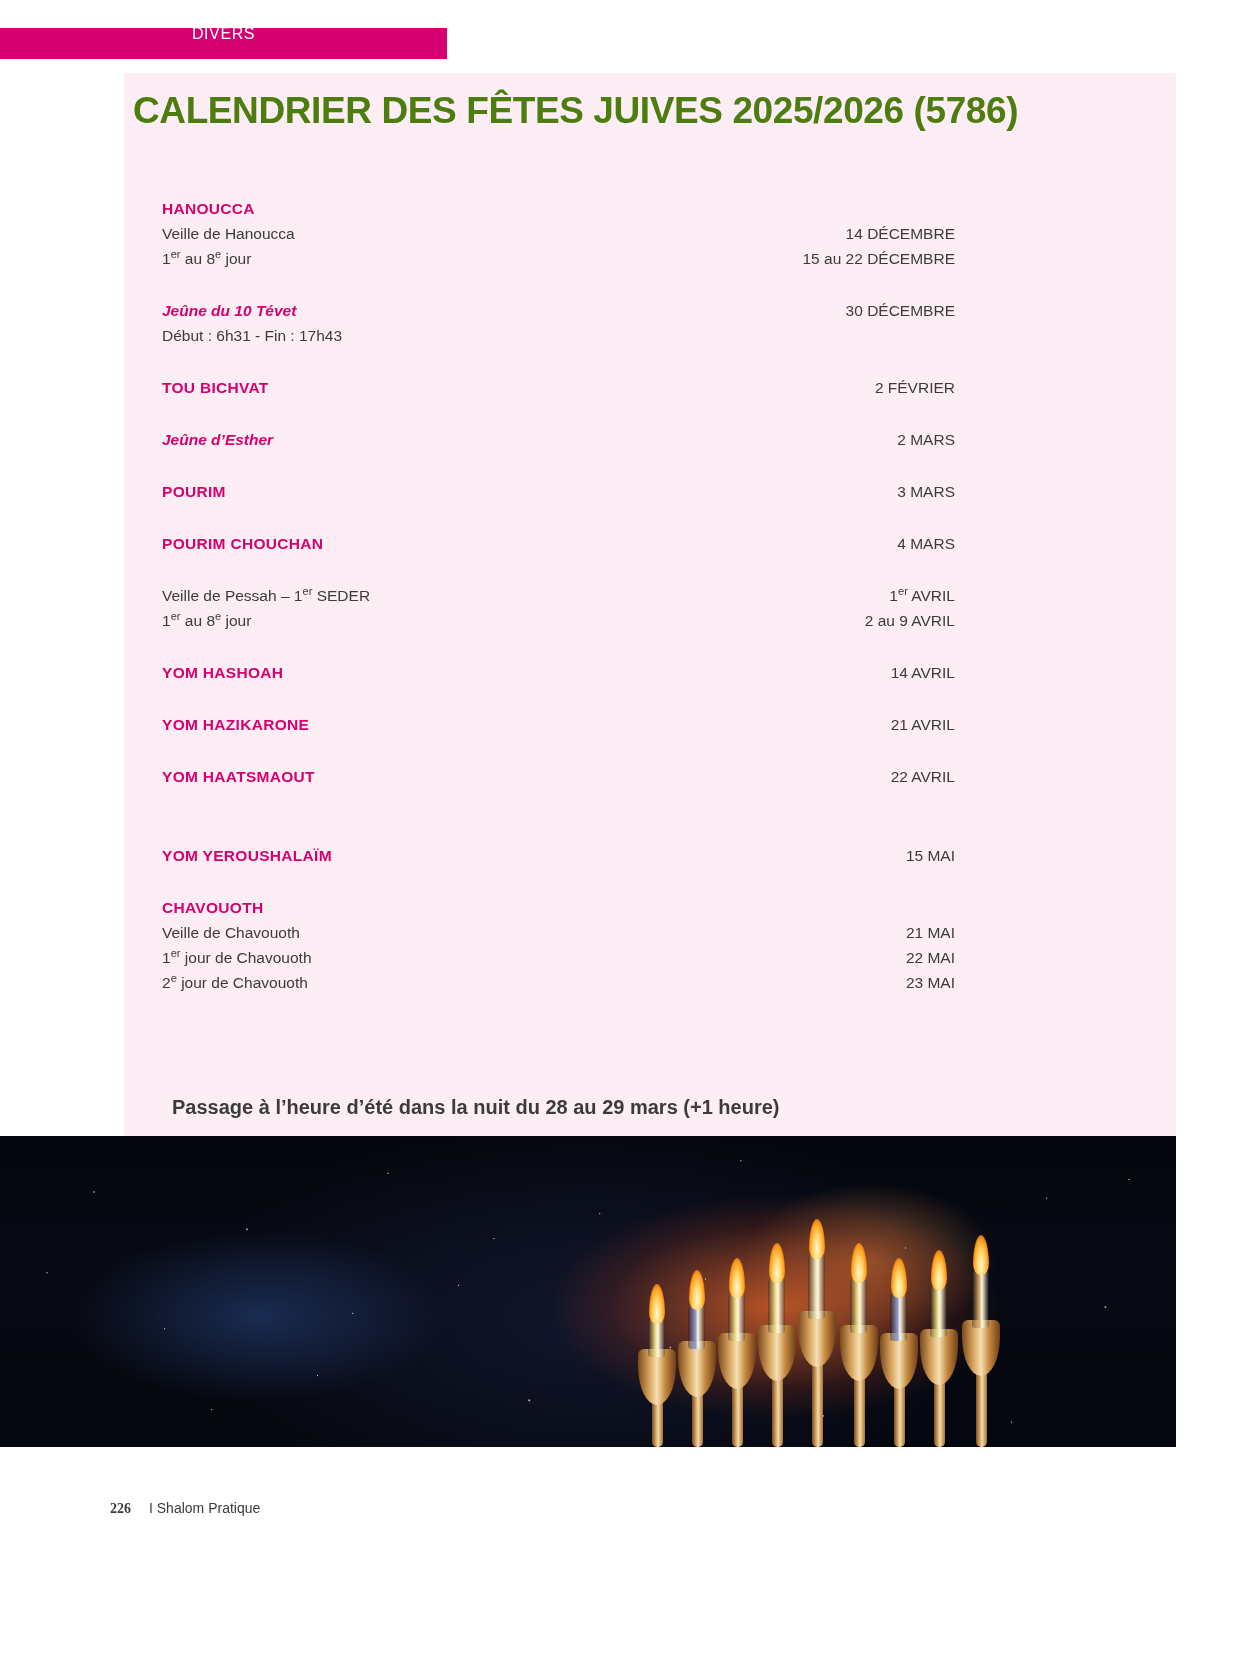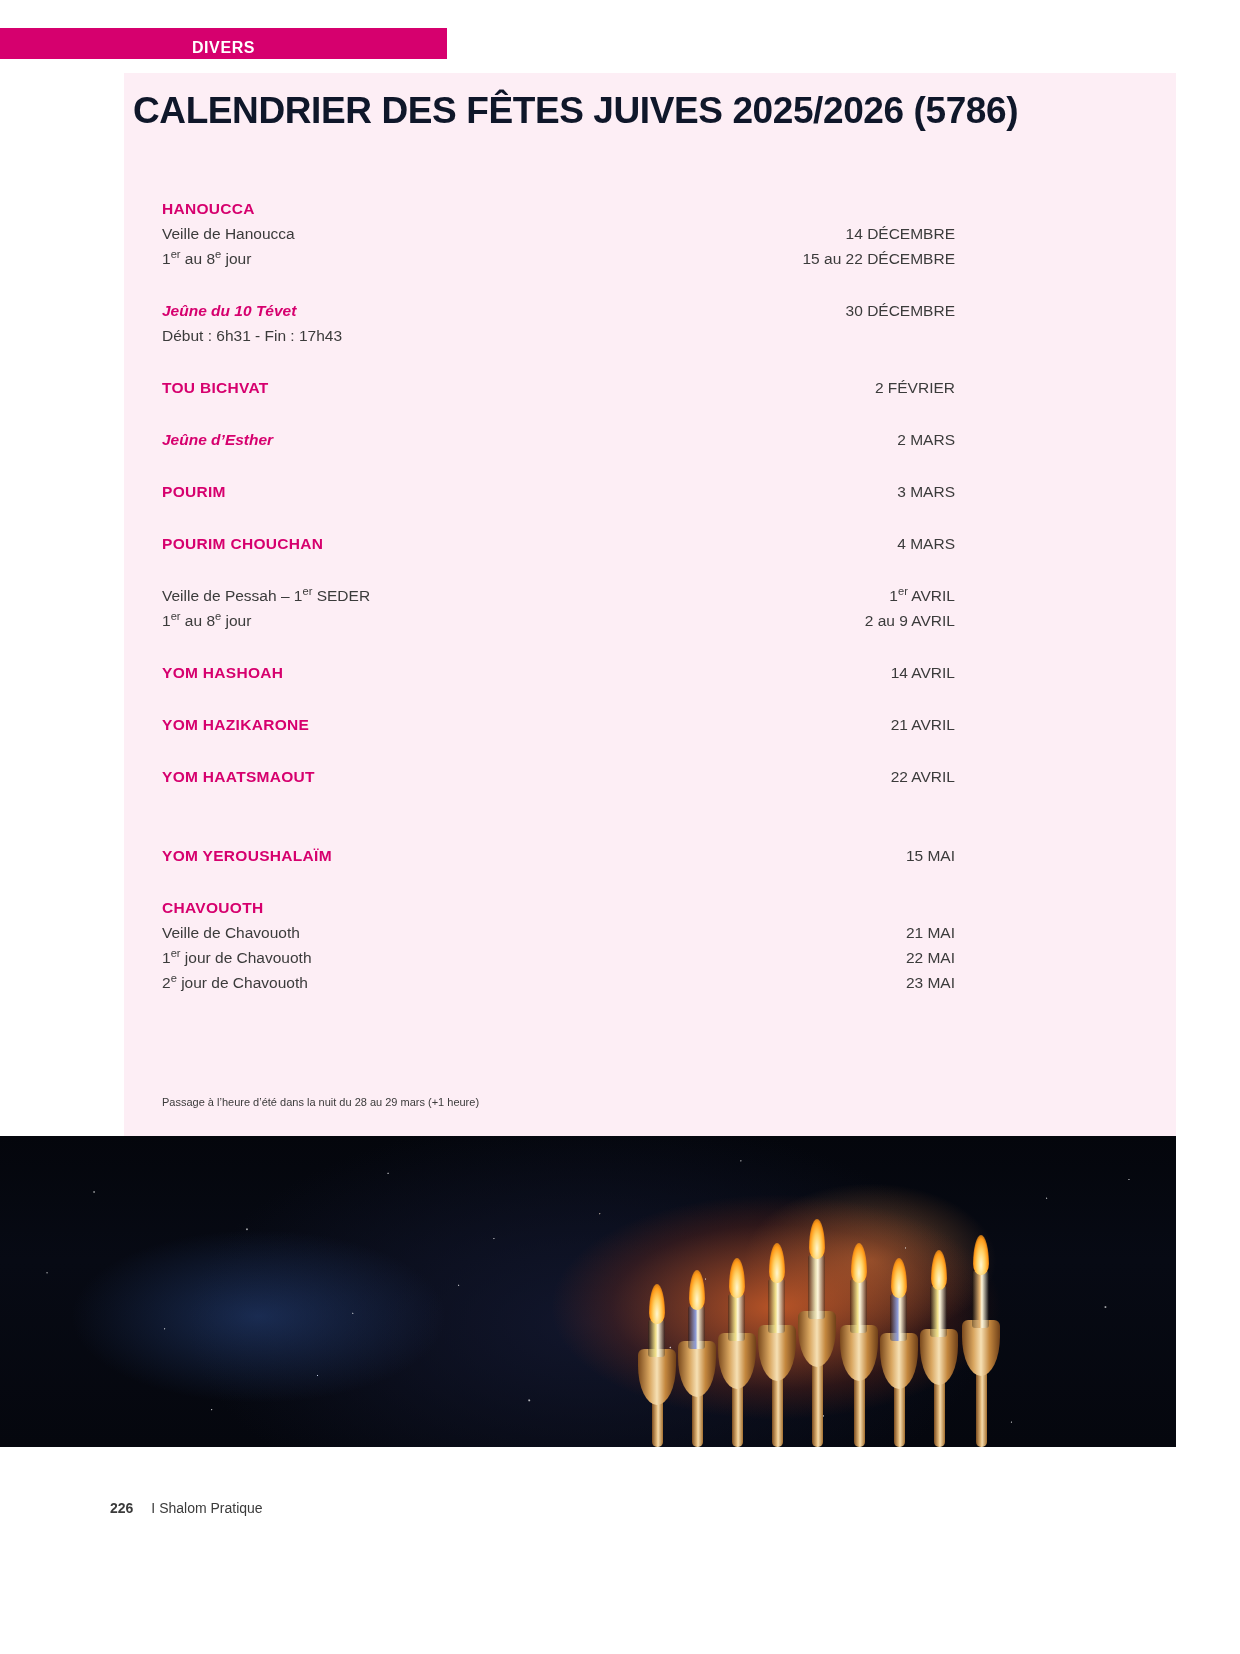--- a/index.html
+++ b/index.html
@@ -20,48 +20,48 @@
     position: absolute;
     left: 0;
     top: 28px;
     width: 447px;
     height: 31px;
     background: #d6006e;
   }
   .top-bar-label {
     position: absolute;
     left: 0;
-    top: 26px;
+    top: 12px;
     width: 447px;
     height: 43px;
     display: flex;
     align-items: center;
     justify-content: center;
     color: #ffffff;
     font-size: 16px;
     letter-spacing: 0.6px;
-    font-weight: 700;
+    font-weight: 400;
   }
 
   
   .panel {
     position: absolute;
     left: 124px;
     top: 73px;
     width: 1052px;
     height: 1063px;
     background: #fdeef5;
   }
 
   .page-title {
     position: absolute;
     left: 133px;
     top: 90px;
     width: 1000px;
-    color: #0f172a;
+    color: #4d7c0f;
     font-size: 37px;
     font-weight: bold;
     letter-spacing: -0.4px;
     font-stretch: condensed;
     transform: scaleX(1.0);
   }
 
   
   .list {
     position: absolute;
@@ -108,24 +108,24 @@
   .spacer-lg { height: 27px; }
 
   sup {
     font-size: 0.72em;
     vertical-align: super;
     line-height: 0;
   }
 
   .footnote {
     position: absolute;
-    left: 162px;
+    left: 172px;
     top: 1096px;
-    font-size: 11px;
-    font-weight: normal;
+    font-size: 20px;
+    font-weight: bold;
     color: #3b3b3b;
   }
 
   
   .photo {
     position: absolute;
     left: 0;
     top: 1136px;
     width: 1176px;
     height: 311px;
@@ -213,21 +213,21 @@
   .footer {
     position: absolute;
     left: 110px;
     top: 1500px;
     font-size: 14px;
     color: #3b3b3b;
     display: flex;
     gap: 18px;
     align-items: baseline;
   }
-  .footer .num { font-weight: bold; }
+  .footer .num { font-weight: bold; font-family: Liberation Serif, serif; }
 </style>
 </head>
 <body>
 
 <div class="top-bar"></div>
 <div class="top-bar-label">DIVERS</div>
 
 <div class="panel"></div>
 
 <div class="page-title">CALENDRIER DES FÊTES JUIVES 2025/2026 (5786)</div>

